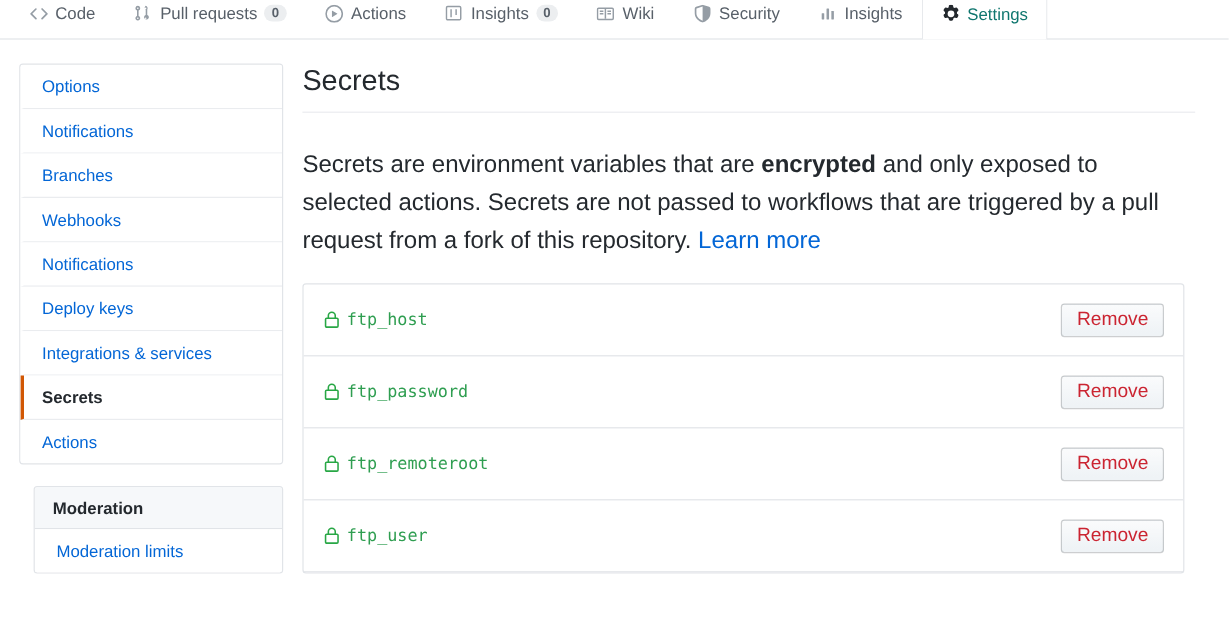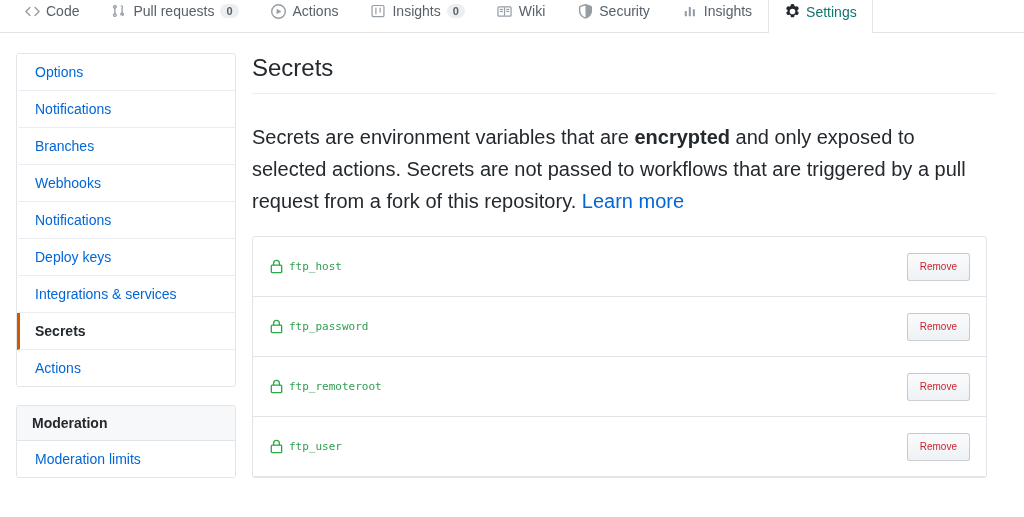--- a/index.html
+++ b/index.html
@@ -90,21 +90,21 @@
   .sidebar {
     width: 220px;
     flex: none;
   }
   .menu {
     background: #ffffff;
     border: 1px solid #e1e4e8;
     border-radius: 3px;
     overflow: hidden;
   }
-  .menu + .menu { margin-top: 18px; }
+  .menu + .menu { margin-top: 18px; margin-left: 12px; }
   .menu-heading {
     padding: 9px 15px;
     font-size: 14px;
     font-weight: 600;
     color: #24292e;
     background: #f6f8fa;
     border-bottom: 1px solid #e1e4e8;
   }
   .menu-item {
     display: block;
@@ -178,29 +178,29 @@
   }
   .lock-icon {
     display: inline-flex;
     width: 14px; height: 16px;
     align-items: center; justify-content: center;
     color: #28a745;
     flex: none;
   }
   .secret-name {
     font-family: "DejaVu Sans Mono", "Liberation Mono", monospace;
-    font-size: 11px;
+    font-size: 14px;
     color: #2f9e51;
     white-space: nowrap;
     overflow: hidden;
     text-overflow: ellipsis;
   }
   .btn-remove {
     font-family: "Liberation Sans", sans-serif;
-    font-size: 10px;
+    font-size: 16px;
     line-height: 20px;
     color: #cb2431;
     background: #eff3f6;
     background-image: linear-gradient(-180deg, #fafbfc 0%, #eff3f6 90%);
     border: 1px solid rgba(27,31,35,0.2);
     border-radius: 3px;
     padding: 3px 12px;
     cursor: pointer;
     white-space: nowrap;
     flex: none;

